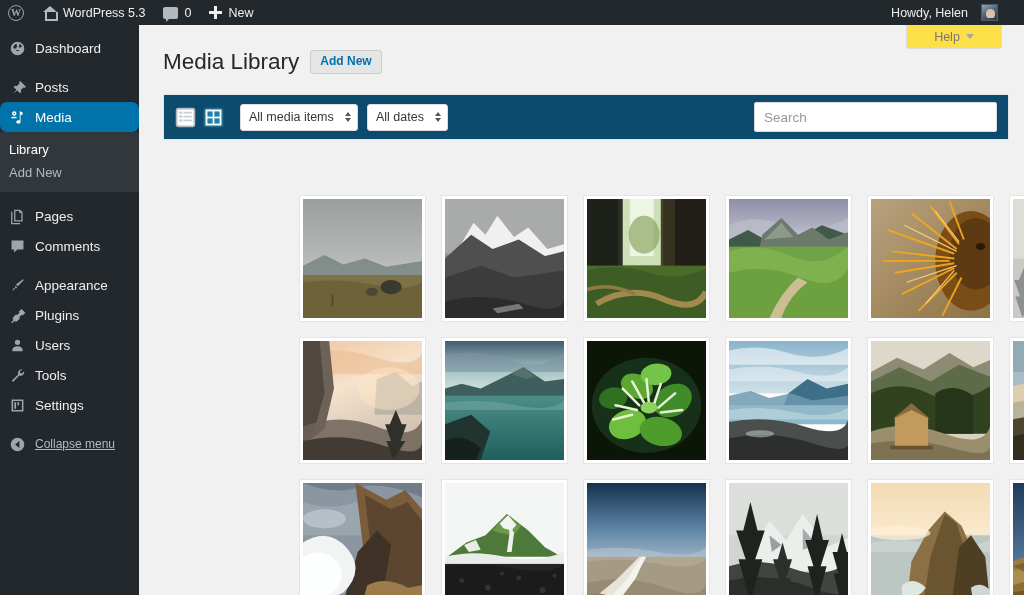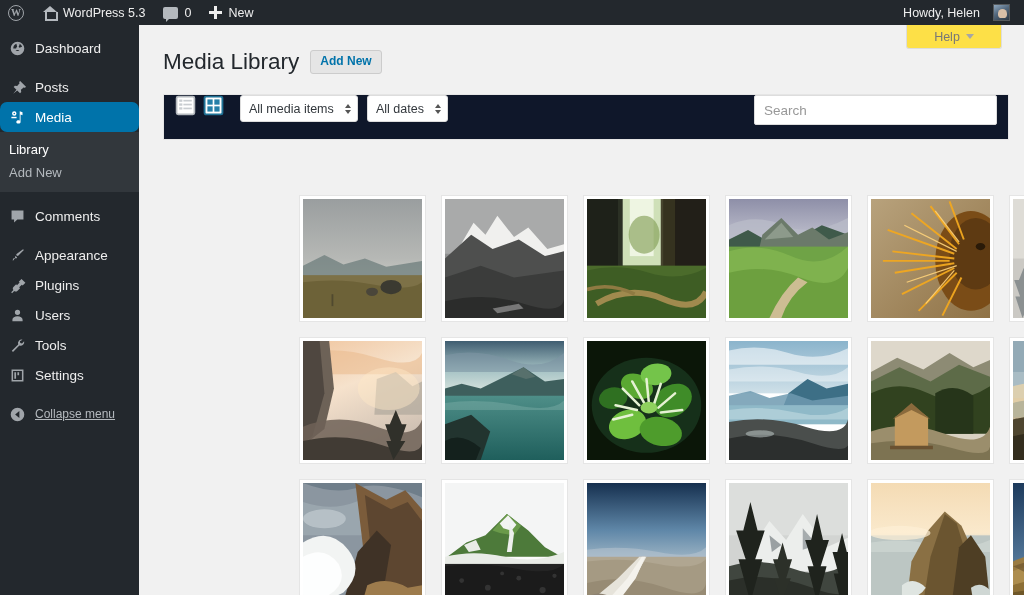--- a/index.html
+++ b/index.html
@@ -63,21 +63,21 @@
   .plus-ico {
     width: 13px; height: 13px; position: relative; display: inline-block;
   }
   .plus-ico::before, .plus-ico::after {
     content: ""; position: absolute; background: #eee;
   }
   .plus-ico::before { left: 5px; top: 0; width: 3px; height: 13px; }
   .plus-ico::after  { left: 0; top: 5px; width: 13px; height: 3px; }
   #ab-right {
     margin-left: auto; display: flex; align-items: center;
-    padding-right: 12px;
+    padding-right: 24px;
   }
   .howdy { font-size: 12.5px; color: #eee; padding-right: 7px; }
   .avatar {
     width: 17px; height: 17px;
     background: linear-gradient(150deg,#8fa8bf 0%,#53687d 45%,#2c3742 100%);
     border: 1px solid #55595c; position: relative; overflow: hidden;
   }
   .avatar::after {
     content: ""; position: absolute; left: 4px; top: 4px;
     width: 9px; height: 9px; border-radius: 50% 50% 40% 40%;
@@ -163,23 +163,23 @@
     font-size: 12px; font-weight: bold;
     padding: 4px 9px 5px 9px;
     line-height: 1.1;
     cursor: pointer;
   }
 
   
   #toolbar {
     position: absolute; left: 24px; top: 69px;
     width: 846px; height: 46px;
-    background: #0f172a;
+    background: #0c4a6e;
     border: 1px solid #e5e5e5;
-    display: flex; align-items: flex-start;
+    display: flex; align-items: center;
     padding: 0 11px;
   }
   .viewswitch { display: flex; gap: 7px; margin-right: 16px; }
   .vs-btn { width: 21px; height: 21px; cursor: pointer; }
 
   .wp-select {
     appearance: none; -webkit-appearance: none;
     background: #fff;
     border: 1px solid #ddd;
     border-radius: 3px;
@@ -295,20 +295,28 @@
     <span class="mlabel">Media</span>
   </div>
 
   <div class="submenu">
     <a class="sub-item active">Library</a>
     <a class="sub-item">Add New</a>
   </div>
 
   <div class="menu-sep"></div>
 
+  <div class="menu-item">
+    <span class="mi">
+      <svg viewBox="0 0 20 20" width="17" height="17">
+          <path class="ico-fill" d="M6 2h7l3 3v11H6zm1.5 1.5v11h7V6h-2.5V3.5zM4 4.5v13h9V19H2.5V4.5z"></path>
+        </svg>
+    </span>
+    <span class="mlabel">Pages</span>
+  </div>
 
   <div class="menu-item">
     <span class="mi">
       <svg viewBox="0 0 20 20" width="17" height="17">
           <path class="ico-fill" d="M3 3h14v10.5H9.8L6 17v-3.5H3z"></path>
         </svg>
     </span>
     <span class="mlabel">Comments</span>
   </div>
 

